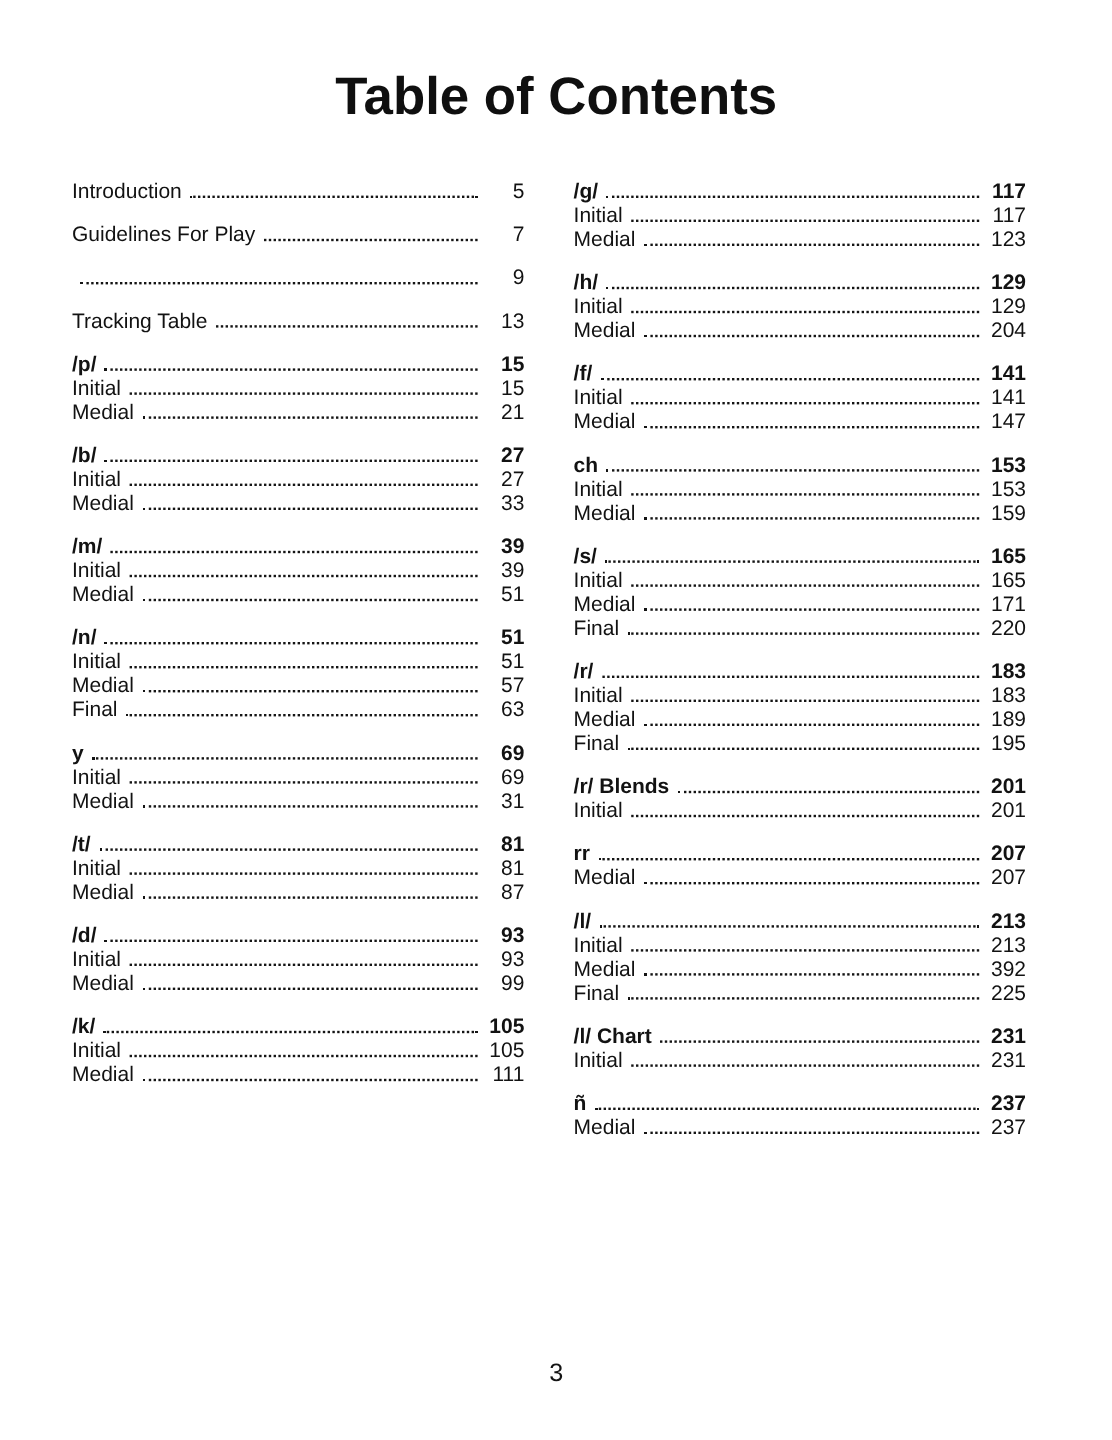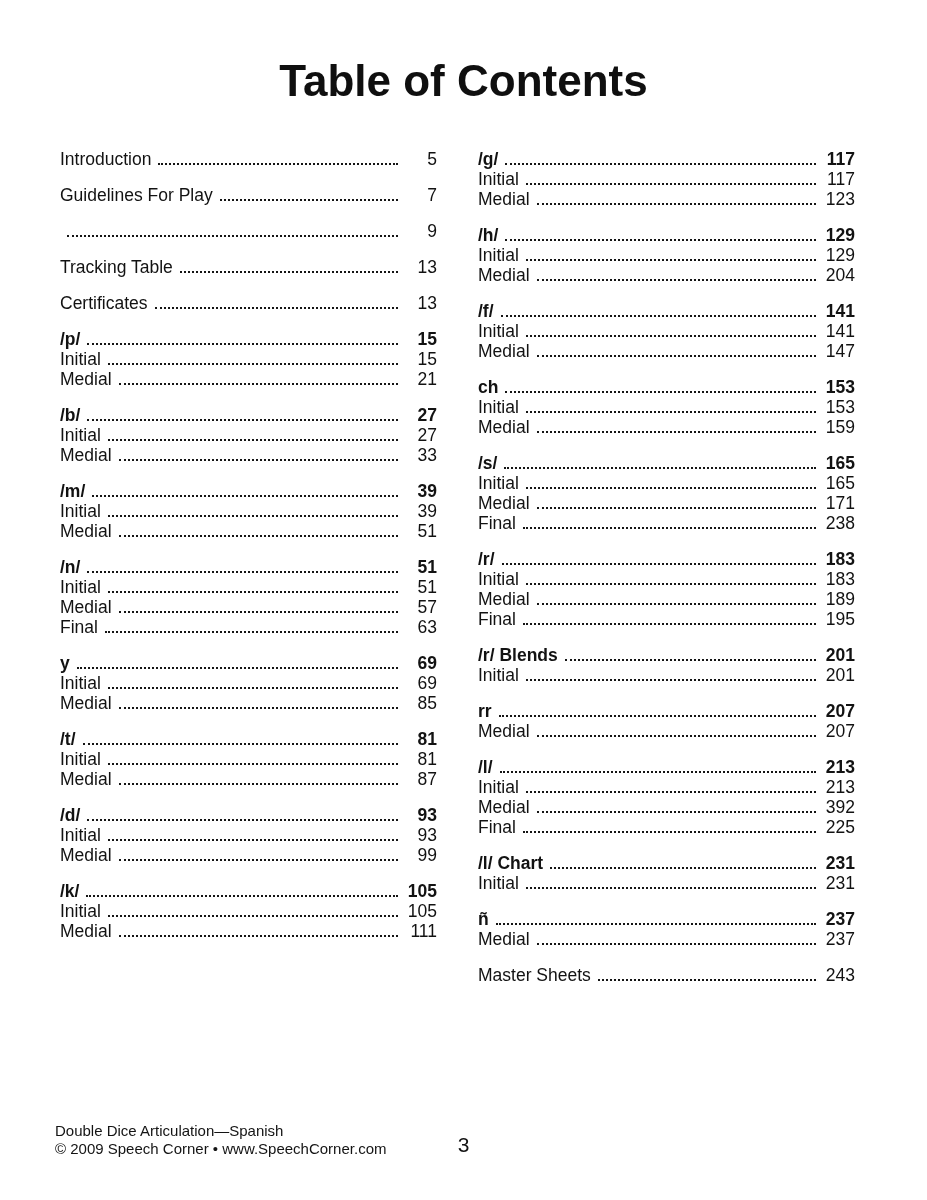--- a/index.html
+++ b/index.html
@@ -109,25 +109,20 @@
         </div>
         <div class="row gap">
           <span class="leader"></span>
           <span class="num">9</span>
         </div>
         <div class="row gap">
           <span class="lbl">Tracking Table</span>
           <span class="leader"></span>
           <span class="num">13</span>
         </div>
-        <div class="row gap">
-          <span class="lbl">Certificates</span>
-          <span class="leader"></span>
-          <span class="num">13</span>
-        </div>
         <div class="row bold gap">
           <span class="lbl">/p/</span>
           <span class="leader"></span>
           <span class="num">15</span>
         </div>
         <div class="row">
           <span class="lbl">Initial</span>
           <span class="leader"></span>
           <span class="num">15</span>
         </div>
@@ -192,21 +187,21 @@
           <span class="num">69</span>
         </div>
         <div class="row">
           <span class="lbl">Initial</span>
           <span class="leader"></span>
           <span class="num">69</span>
         </div>
         <div class="row">
           <span class="lbl">Medial</span>
           <span class="leader"></span>
-          <span class="num">85</span>
+          <span class="num">31</span>
         </div>
         <div class="row bold gap">
           <span class="lbl">/t/</span>
           <span class="leader"></span>
           <span class="num">81</span>
         </div>
         <div class="row">
           <span class="lbl">Initial</span>
           <span class="leader"></span>
           <span class="num">81</span>
@@ -319,21 +314,21 @@
           <span class="num">165</span>
         </div>
         <div class="row">
           <span class="lbl">Medial</span>
           <span class="leader"></span>
           <span class="num">171</span>
         </div>
         <div class="row">
           <span class="lbl">Final</span>
           <span class="leader"></span>
-          <span class="num">238</span>
+          <span class="num">220</span>
         </div>
         <div class="row bold gap">
           <span class="lbl">/r/</span>
           <span class="leader"></span>
           <span class="num">183</span>
         </div>
         <div class="row">
           <span class="lbl">Initial</span>
           <span class="leader"></span>
           <span class="num">183</span>
@@ -400,29 +395,20 @@
         </div>
         <div class="row bold gap">
           <span class="lbl">ñ</span>
           <span class="leader"></span>
           <span class="num">237</span>
         </div>
         <div class="row">
           <span class="lbl">Medial</span>
           <span class="leader"></span>
           <span class="num">237</span>
-        </div>
-        <div class="row gap">
-          <span class="lbl">Master Sheets</span>
-          <span class="leader"></span>
-          <span class="num">243</span>
         </div>
       </div>
   </div>
 
-  <div class="footer-left">
-    <div>Double Dice Articulation—Spanish</div>
-    <div>© 2009 Speech Corner • www.SpeechCorner.com</div>
-  </div>
 
   <div class="footer-page">3</div>
 
 </div>
 
 </body></html>

